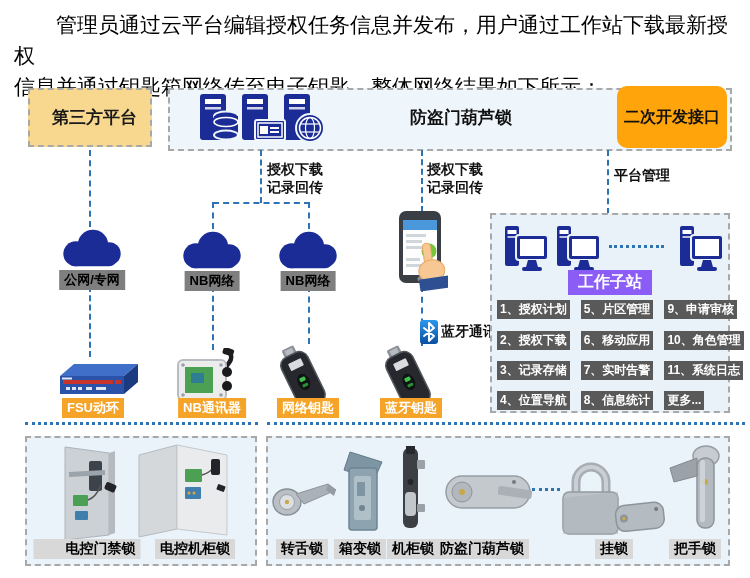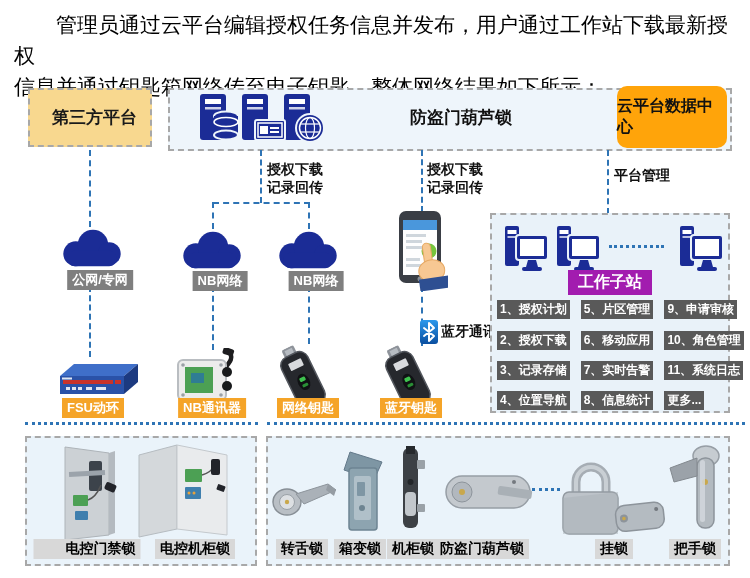--- a/index.html
+++ b/index.html
@@ -19,27 +19,27 @@
              font-weight:bold;font-size:17px;color:#1a1a1a;padding-left:9px;}
   .apibox{background:#ffa40a;border-radius:10px;display:flex;align-items:center;
           justify-content:center;font-weight:bold;font-size:16px;color:#111;z-index:3;}
   .dc-title{font-weight:bold;font-size:17px;color:#111;}
   
   .vline{border-left:2px dashed #2e74b5;width:0;}
   .hline{border-top:2px dashed #2e74b5;height:0;}
   .dotline{border-top:3px dotted #2e74b5;height:0;}
   .linklabel{font-weight:bold;font-size:14px;line-height:18px;color:#111;white-space:pre-line;}
   
-  .cloudlabel{background:#7f7f7f;color:#ffffff;font-weight:bold;font-size:13px;
-              padding:1px 5px;transform:translateX(-50%);white-space:nowrap;margin-left:8px;}
+  .cloudlabel{background:#7f7f7f;color:#000000;font-weight:bold;font-size:13px;
+              padding:1px 5px;transform:translateX(-50%);white-space:nowrap;}
   .devlabel{background:#f5a428;color:#fff;font-weight:bold;font-size:13px;
             padding:1px 5px;transform:translateX(-50%);white-space:nowrap;}
   .locklabel{background:#d8d8d8;color:#000;font-weight:bold;font-size:14px;
              padding:1px 5px;transform:translateX(-50%);white-space:nowrap;}
-  .wstitle{background:#a21caf;color:#fff;font-weight:bold;font-size:16px;
+  .wstitle{background:#8b5cf6;color:#fff;font-weight:bold;font-size:16px;
            padding:2px 10px;left:50%;transform:translateX(-50%);white-space:nowrap;}
   .chiprow{display:flex;gap:11px;left:5px;}
   .chip{background:#595959;color:#fff;font-weight:bold;font-size:12px;
         padding:1px 3px;white-space:nowrap;}
   .bticon{width:18px;height:24px;border-radius:3px;background:linear-gradient(#2b98ec,#0b4fa0);
           display:flex;align-items:center;justify-content:center;z-index:2;}
   .btlabel{font-weight:bold;font-size:14px;color:#111;white-space:nowrap;}
   .rot-key{transform:rotate(-26deg);}
 </style>
 </head>
@@ -89,21 +89,21 @@
         <circle cx="110" cy="34" r="10.5" fill="none" stroke="#ffffff" stroke-width="1.5"></circle>
         <ellipse cx="110" cy="34" rx="4.5" ry="10.5" fill="none" stroke="#ffffff" stroke-width="1.2"></ellipse>
         <line x1="100" y1="30" x2="120" y2="30" stroke="#ffffff" stroke-width="1.2"></line>
         <line x1="100" y1="38" x2="120" y2="38" stroke="#ffffff" stroke-width="1.2"></line>
       </g>
     </svg>
     <span class="abs dc-title" style="left:240px;top:16px;">防盗门葫芦锁</span>
   </div>
 
   <div class="abs apibox" style="left:617px;top:86px;width:110px;height:62px;">
-    <span>云平台数据中心</span>
+    <span>二次开发接口</span>
   </div>
 
   <div class="abs vline" style="left:89px;top:150px;height:77px;"></div>
   <div class="abs vline" style="left:260px;top:150px;height:53px;"></div>
   <div class="abs hline" style="left:213px;top:202px;width:97px;"></div>
   <div class="abs vline" style="left:212px;top:202px;height:27px;"></div>
   <div class="abs vline" style="left:308px;top:202px;height:27px;"></div>
   <div class="abs vline" style="left:421px;top:150px;height:62px;"></div>
   <div class="abs vline" style="left:607px;top:150px;height:64px;"></div>
   <div class="abs vline" style="left:89px;top:286px;height:71px;"></div>

